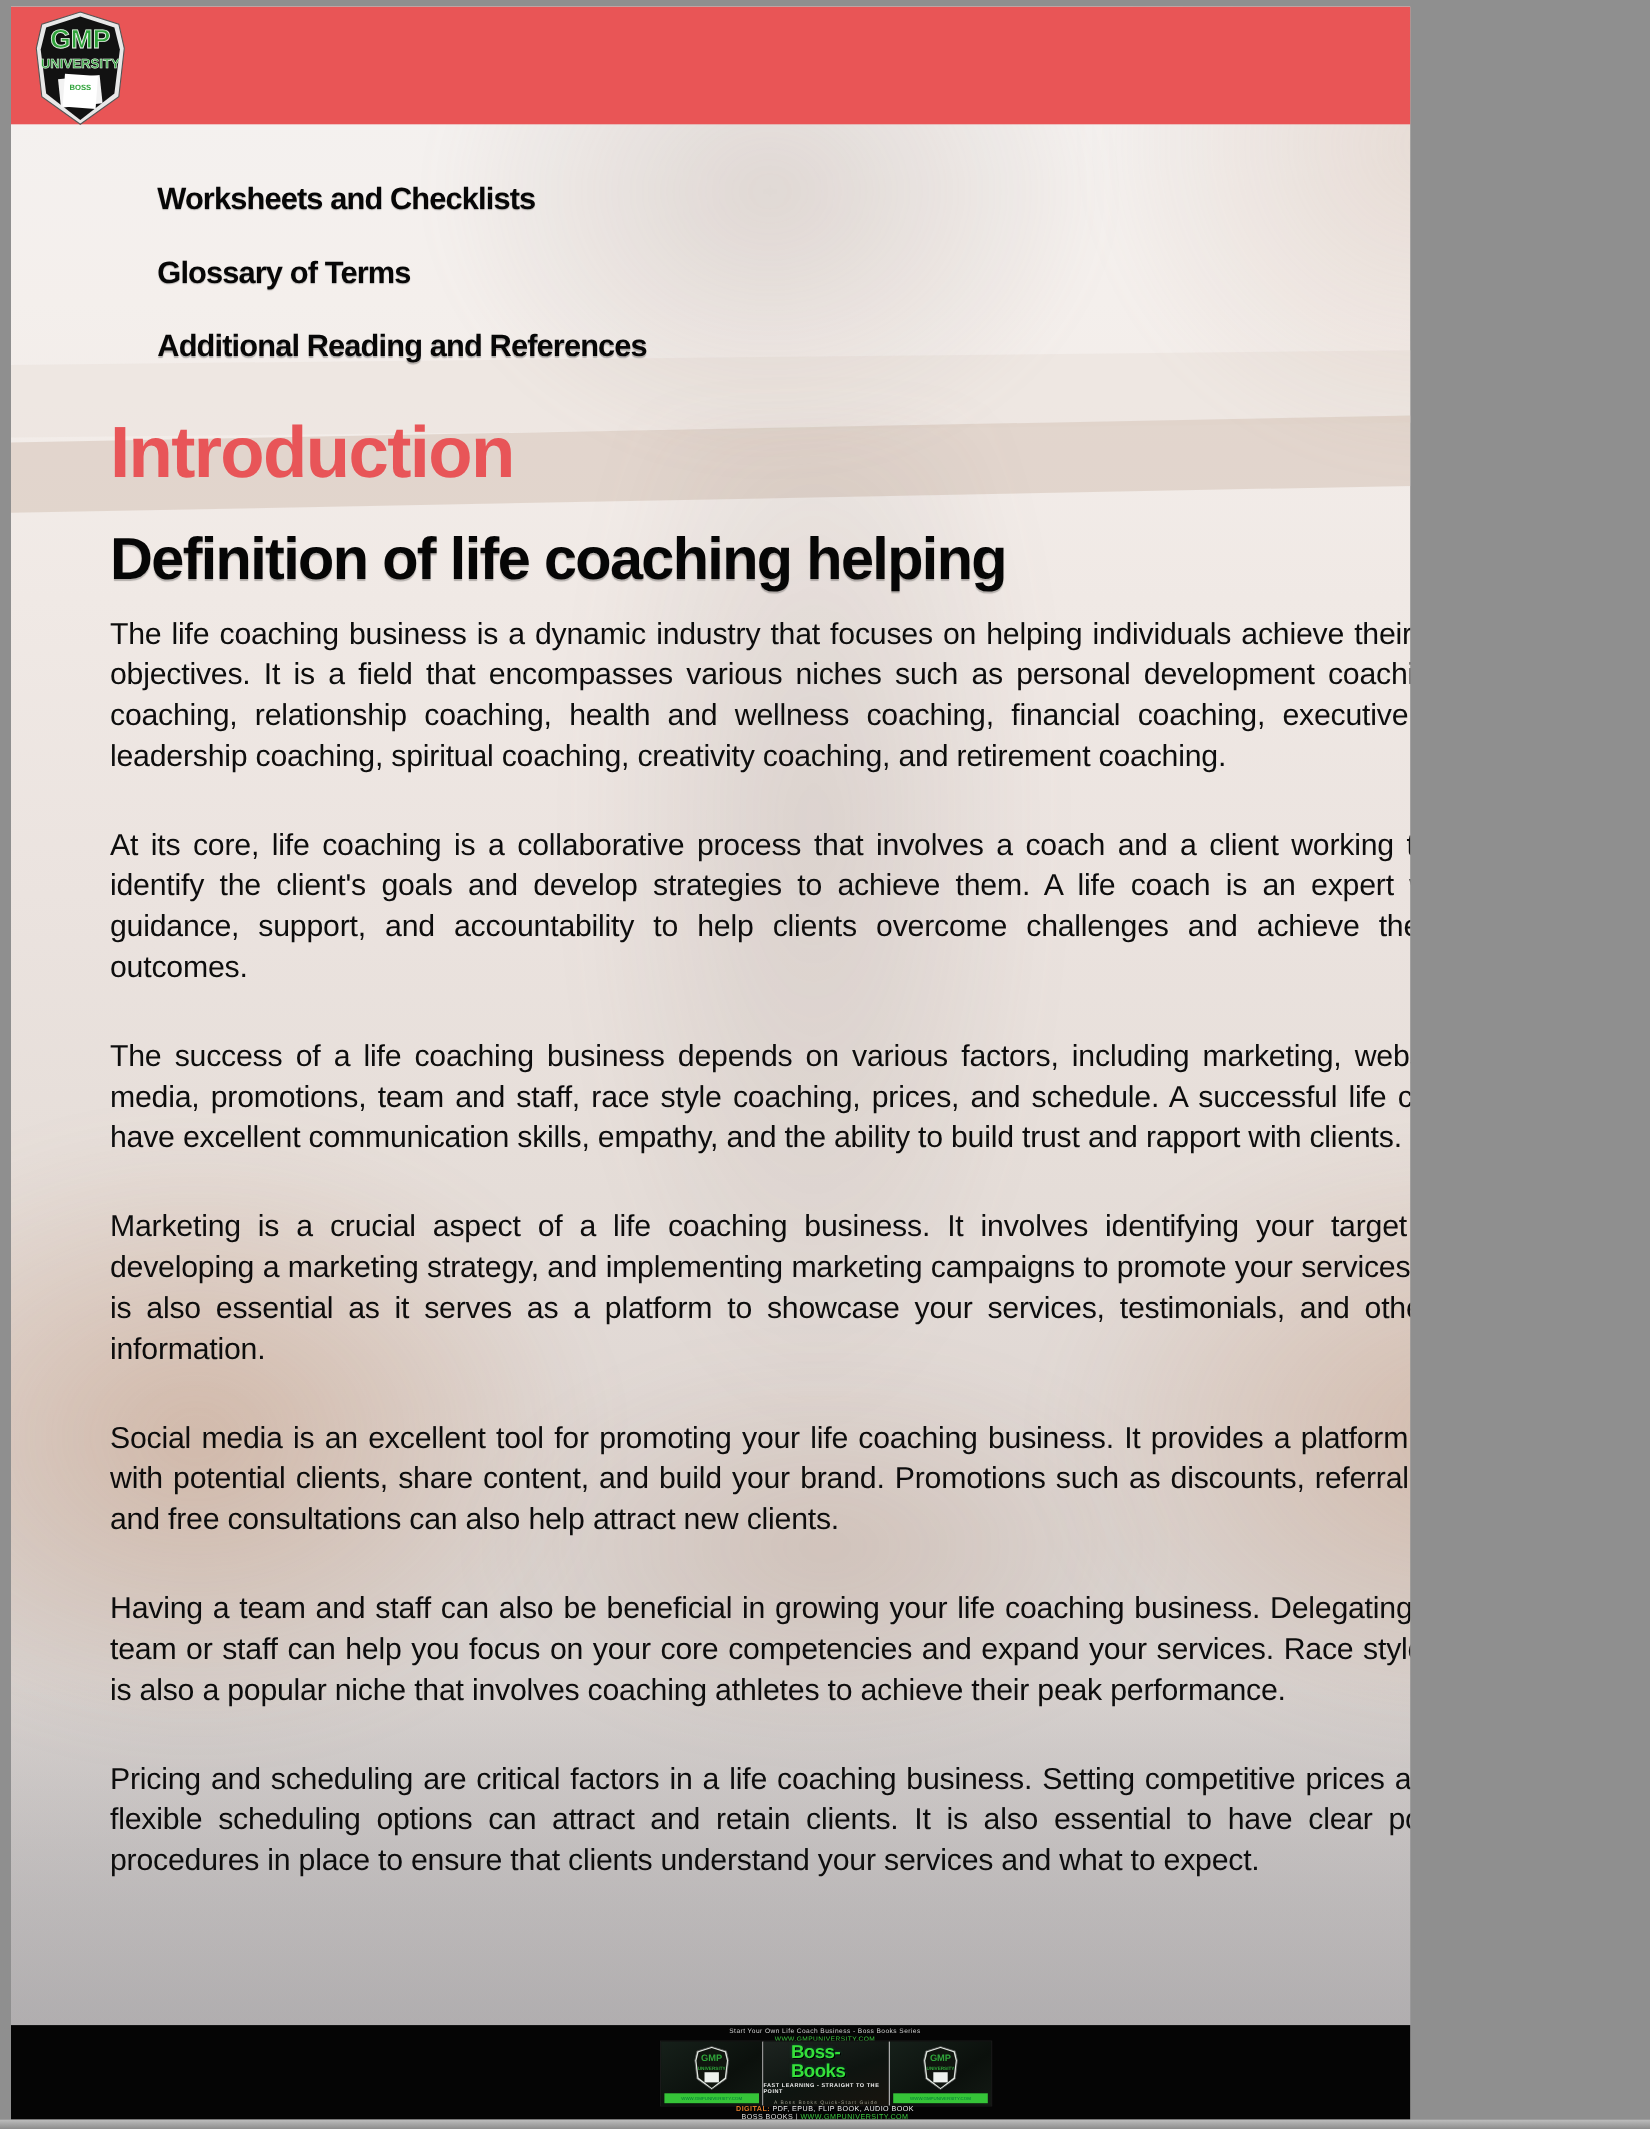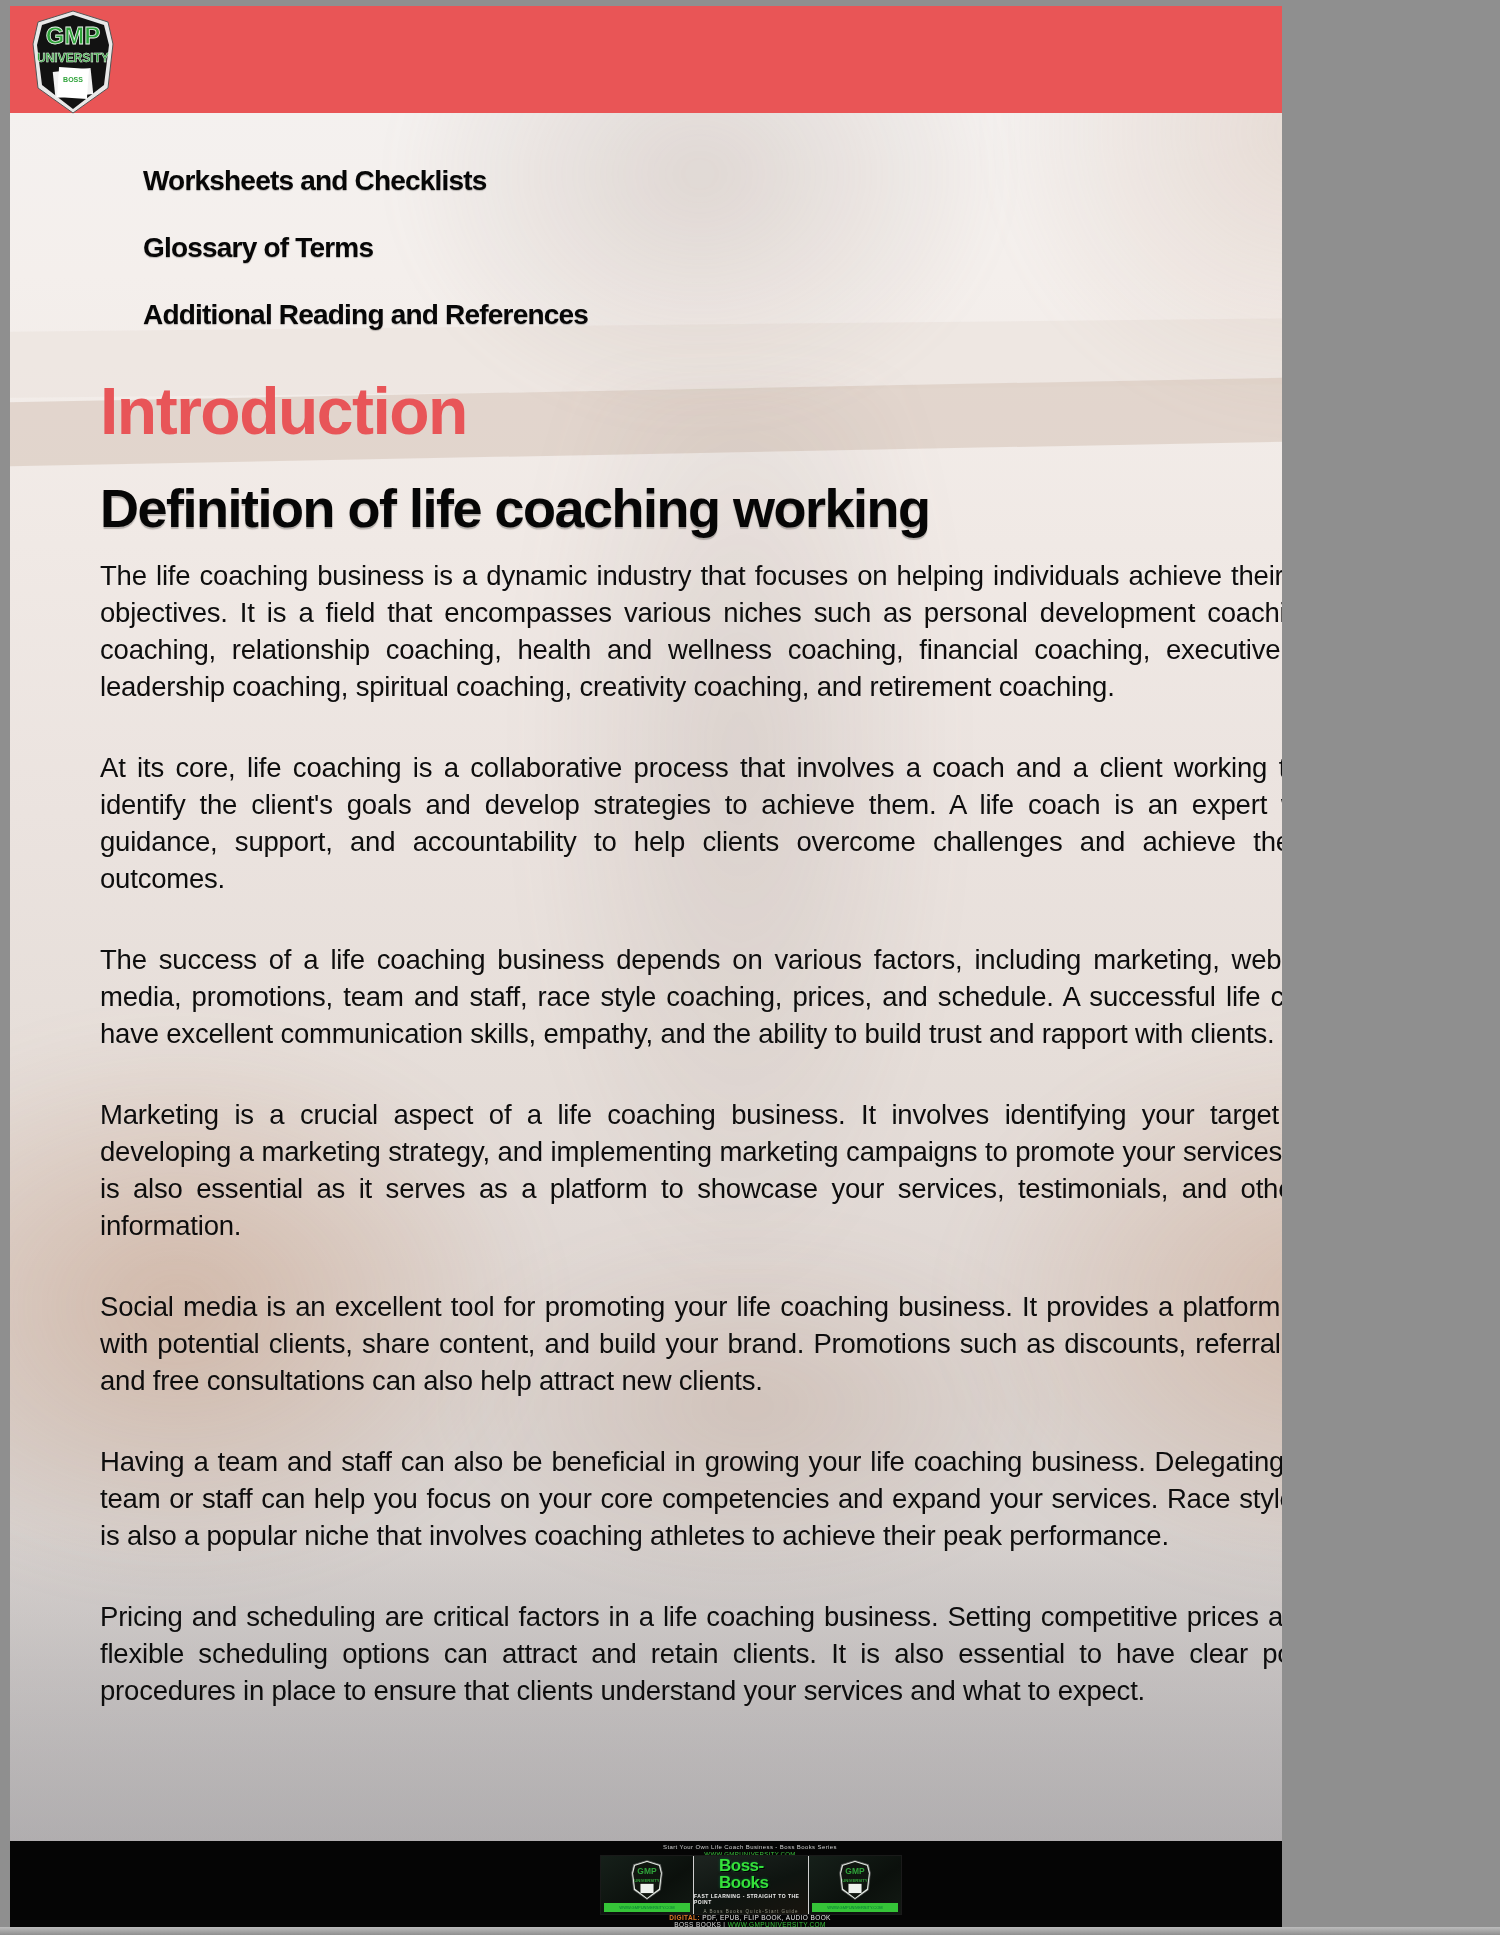--- a/index.html
+++ b/index.html
@@ -114,21 +114,21 @@
     </div>
 
     <div class="content">
       <ul class="toc">
         <li>Worksheets and Checklists</li>
         <li>Glossary of Terms</li>
         <li>Additional Reading and References</li>
       </ul>
 
       <div class="h-intro">Introduction</div>
-      <div class="h-def">Definition of life coaching working</div>
+      <div class="h-def">Definition of life coaching helping</div>
 
       <div class="body-copy">
         <p>The life coaching business is a dynamic industry that focuses on helping individuals achieve their goals and objectives. It is a field that encompasses various niches such as personal development coaching, career coaching, relationship coaching, health and wellness coaching, financial coaching, executive coaching, leadership coaching, spiritual coaching, creativity coaching, and retirement coaching.</p>
         <p>At its core, life coaching is a collaborative process that involves a coach and a client working together to identify the client's goals and develop strategies to achieve them. A life coach is an expert who offers guidance, support, and accountability to help clients overcome challenges and achieve their desired outcomes.</p>
         <p>The success of a life coaching business depends on various factors, including marketing, website, social media, promotions, team and staff, race style coaching, prices, and schedule. A successful life coach must have excellent communication skills, empathy, and the ability to build trust and rapport with clients.</p>
         <p>Marketing is a crucial aspect of a life coaching business. It involves identifying your target audience, developing a marketing strategy, and implementing marketing campaigns to promote your services. A website is also essential as it serves as a platform to showcase your services, testimonials, and other relevant information.</p>
         <p>Social media is an excellent tool for promoting your life coaching business. It provides a platform to engage with potential clients, share content, and build your brand. Promotions such as discounts, referral programs, and free consultations can also help attract new clients.</p>
         <p>Having a team and staff can also be beneficial in growing your life coaching business. Delegating tasks to a team or staff can help you focus on your core competencies and expand your services. Race style coaching is also a popular niche that involves coaching athletes to achieve their peak performance.</p>
         <p>Pricing and scheduling are critical factors in a life coaching business. Setting competitive prices and offering flexible scheduling options can attract and retain clients. It is also essential to have clear policies and procedures in place to ensure that clients understand your services and what to expect.</p>
       </div>

